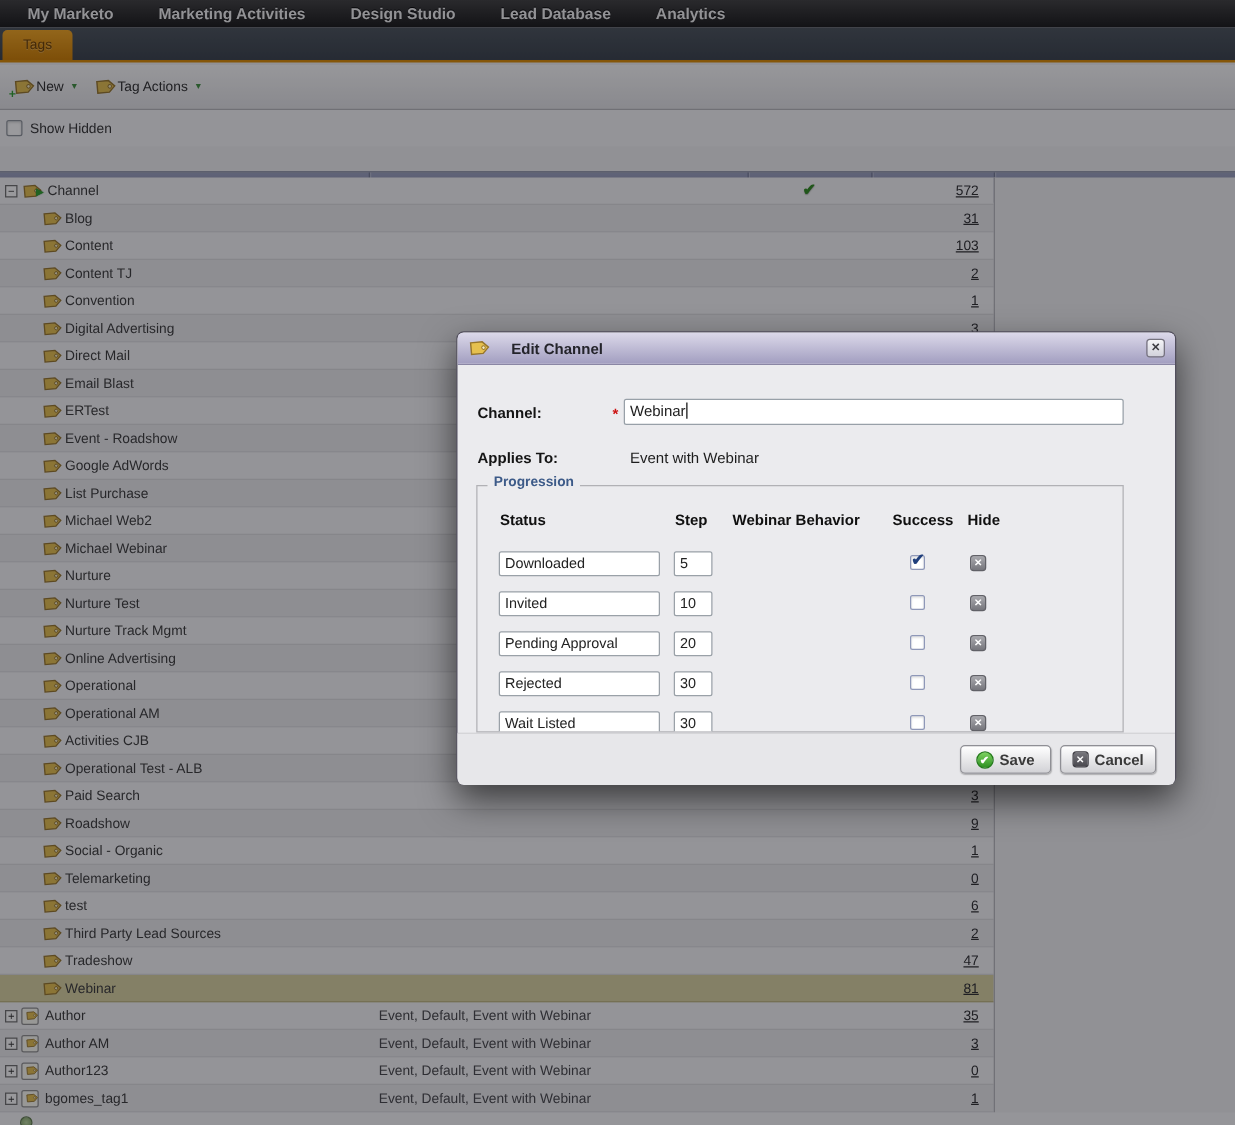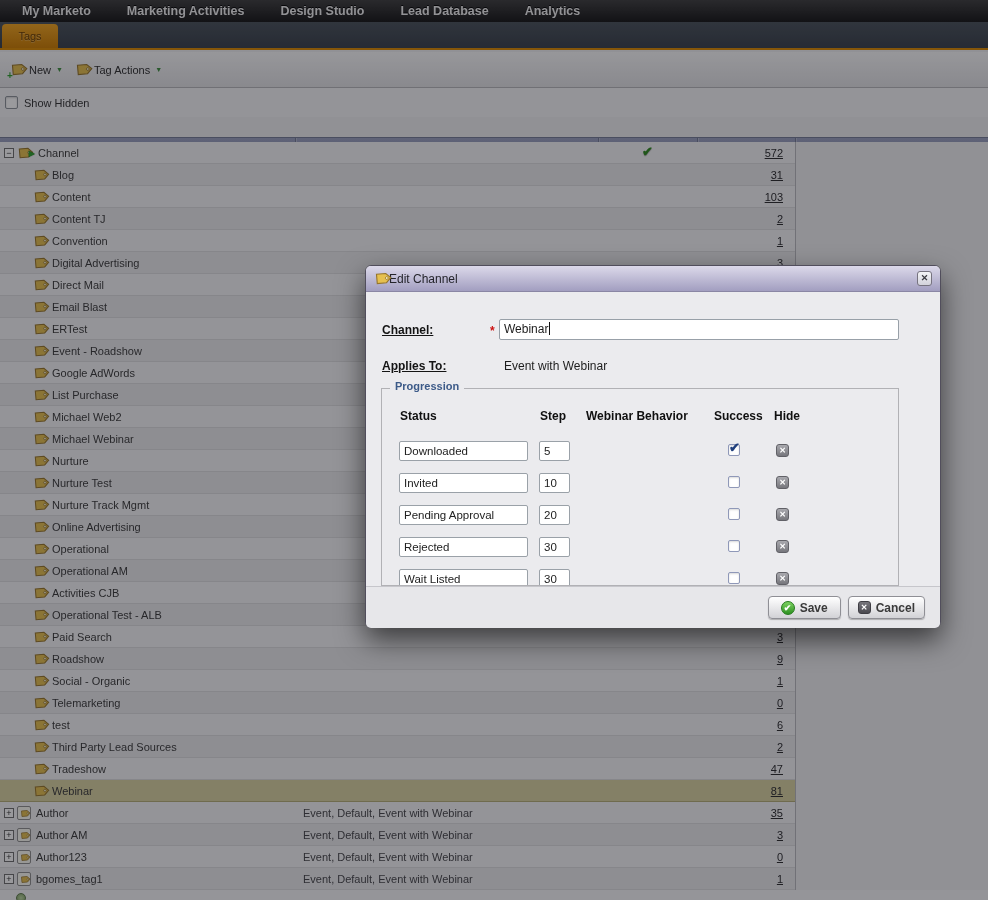--- a/index.html
+++ b/index.html
@@ -78,26 +78,26 @@
   
   .overlay { position:absolute; inset:0; background:rgba(15,15,22,.42); z-index:5; }
 
   
   .dialog { position:absolute; left:365px; top:265px; width:576px; height:363px; z-index:10;
     background:#ebebee; border:1px solid #514e5c; border-radius:6px;
     box-shadow:0 12px 28px rgba(0,0,0,.6); }
   .dlg-header { position:absolute; left:0; top:0; width:100%; height:26px;
     background:linear-gradient(#dcd9ea,#a29ec0); border-bottom:1px solid #8a86a4;
     border-radius:5px 5px 0 0; display:flex; align-items:center; padding:0 8px; }
-  .dlg-title { margin-left:0; font-weight:normal; font-size:12px; color:#24242b; }
+  .dlg-title { margin-left:20px; font-weight:bold; font-size:12px; color:#24242b; }
   .dlg-close { margin-left:auto; width:15px; height:15px;
     background:linear-gradient(#f4f4f7,#d2d2db); border:1px solid #76737f; border-radius:3px;
     font-size:9px; line-height:13px; text-align:center; color:#3a3a40; font-weight:bold; cursor:pointer; }
 
-  .fld-label { position:absolute; font-size:12px; font-weight:bold; color:#141414;text-decoration:underline; }
+  .fld-label { position:absolute; font-size:12px; font-weight:bold; color:#141414; }
   .req-star { position:absolute; left:124px; top:58px; color:#cc1111; font-weight:bold; font-size:12px; }
   .text-input { position:absolute; left:133px; top:53px; width:400px; height:21px;
     background:#fff; border:1px solid #98a0a8; border-radius:2px; font-size:12px;
     line-height:19px; padding-left:4px; color:#1c1c1c; cursor:text; }
   .caret-bar { display:inline-block; width:1px; height:13px; background:#111;
     vertical-align:-2px; margin-left:1px; }
   .fld-value { position:absolute; left:138px; top:93px; font-size:12px; color:#1d1d1d; }
 
   .prog { position:absolute; left:15px; top:122px; width:518px; height:198px;
     border:1px solid #b1b1b5; overflow:hidden; }

